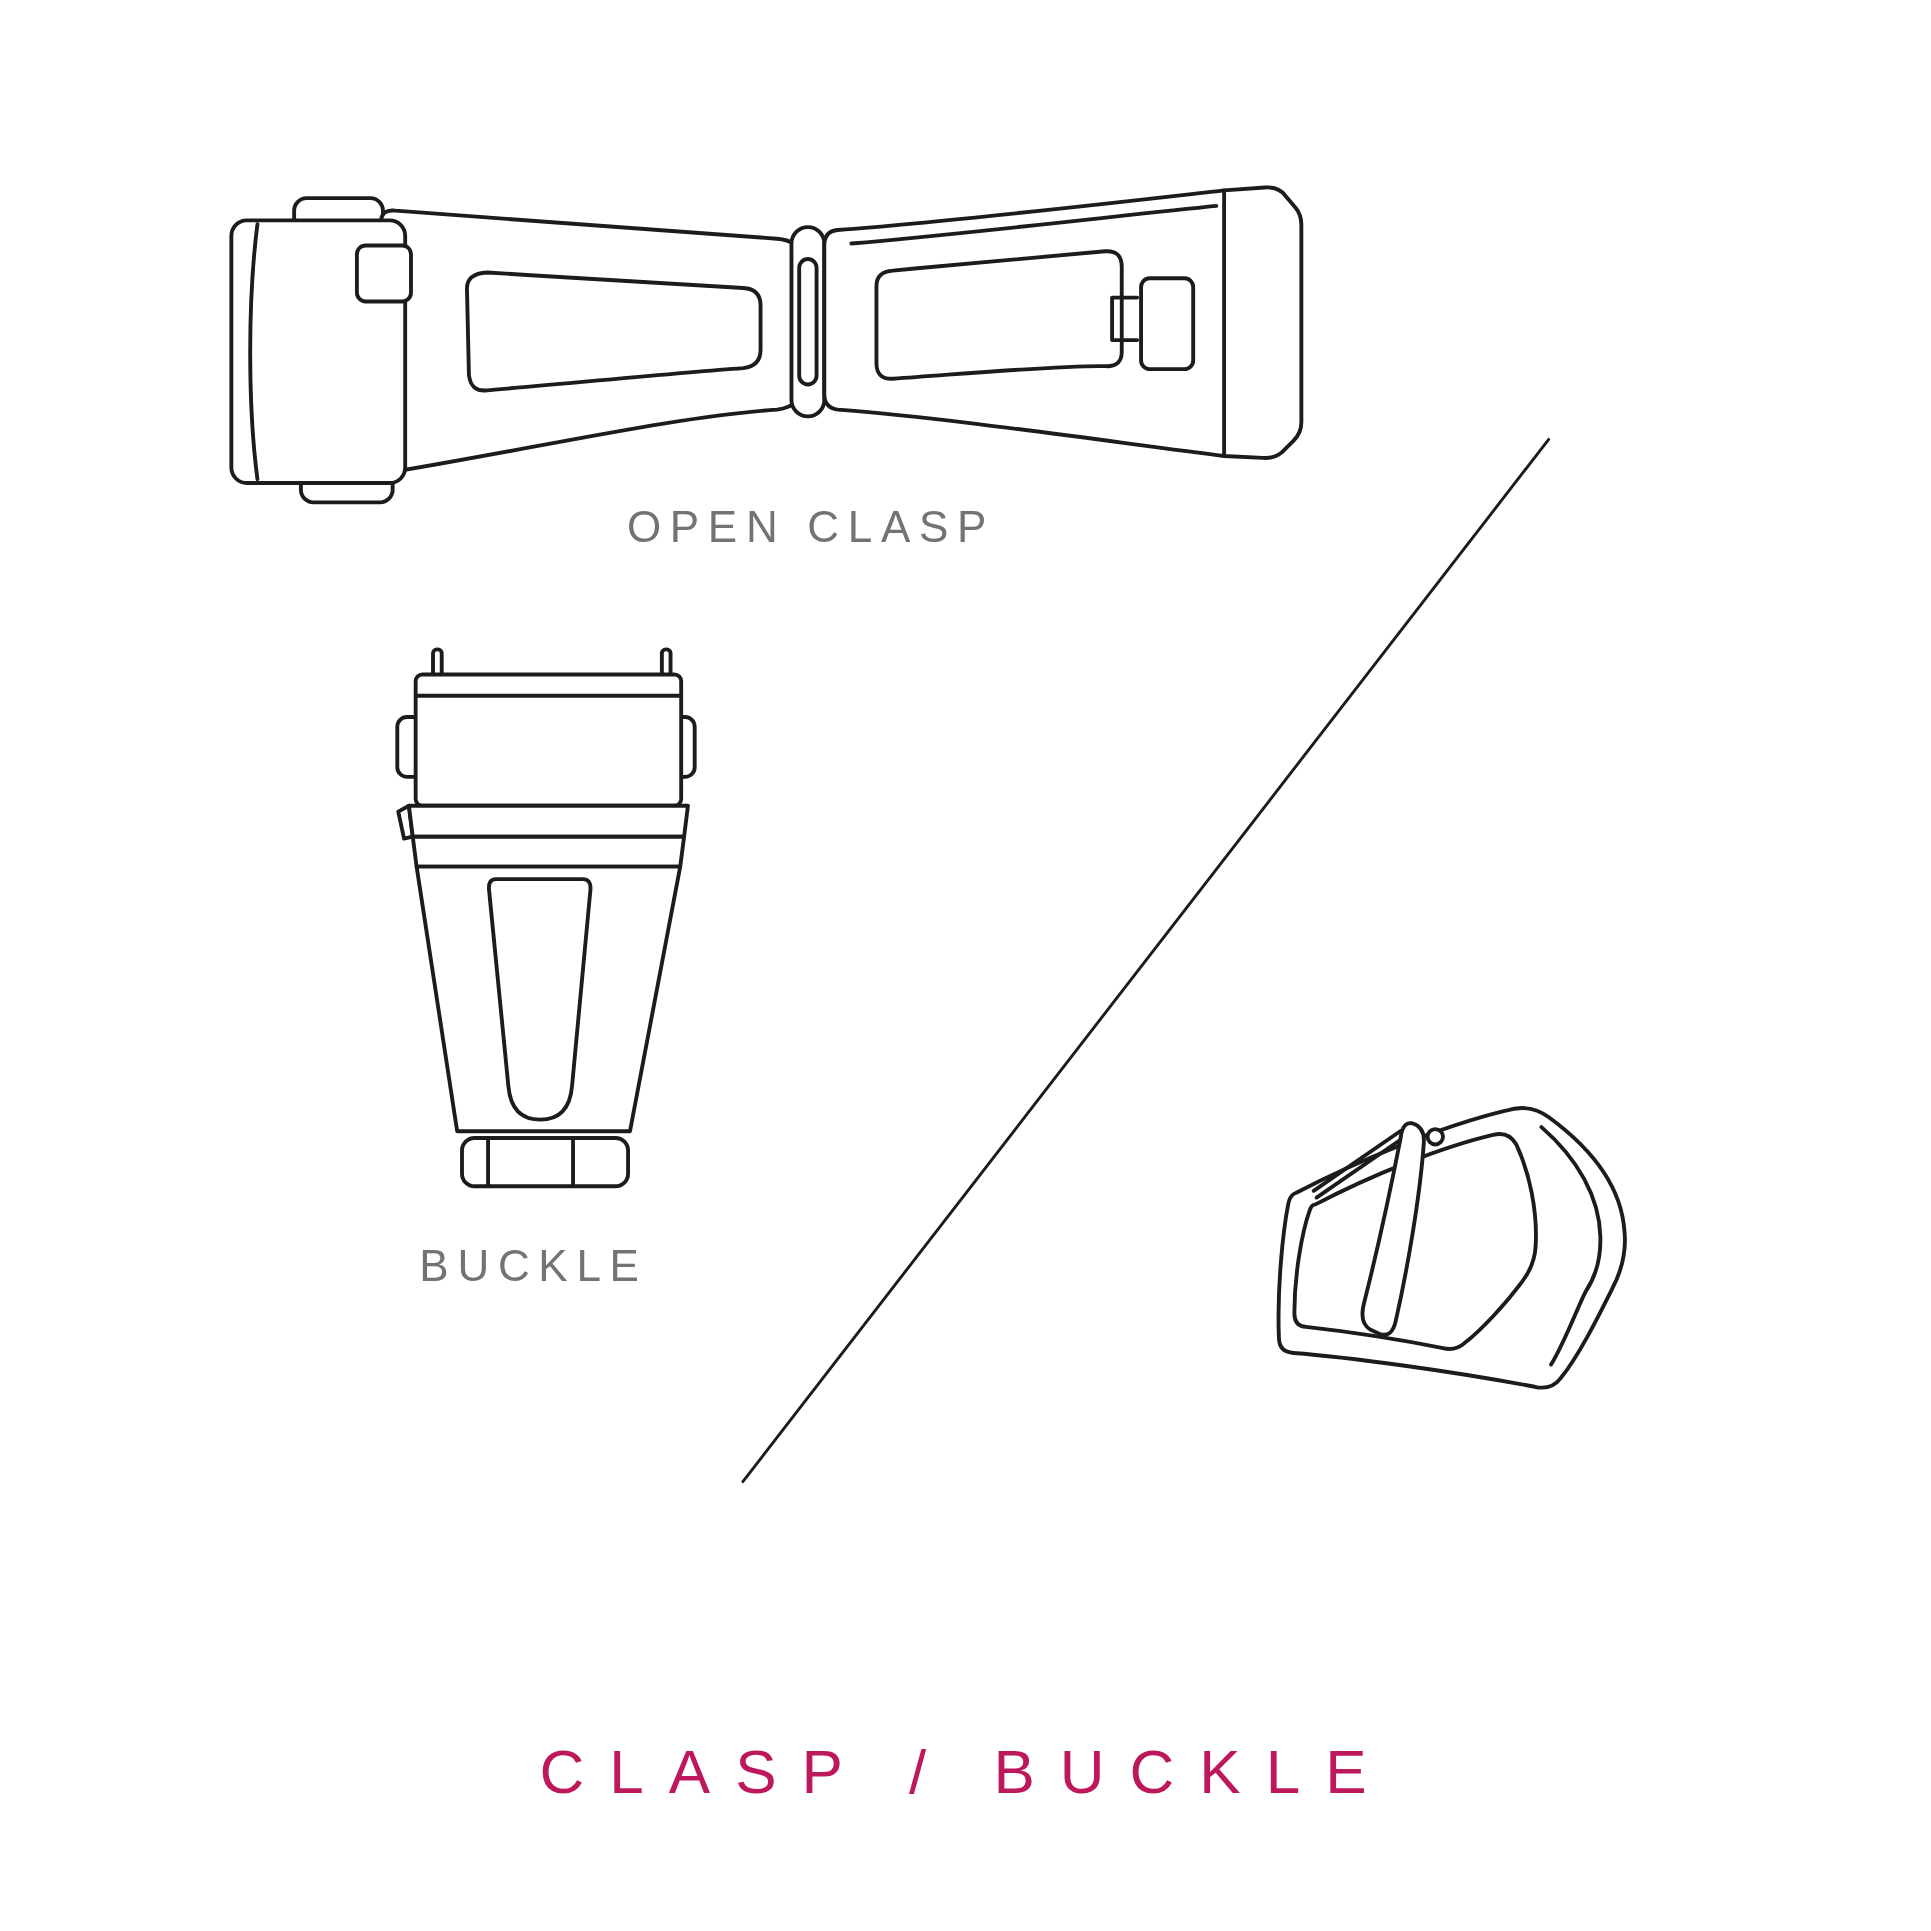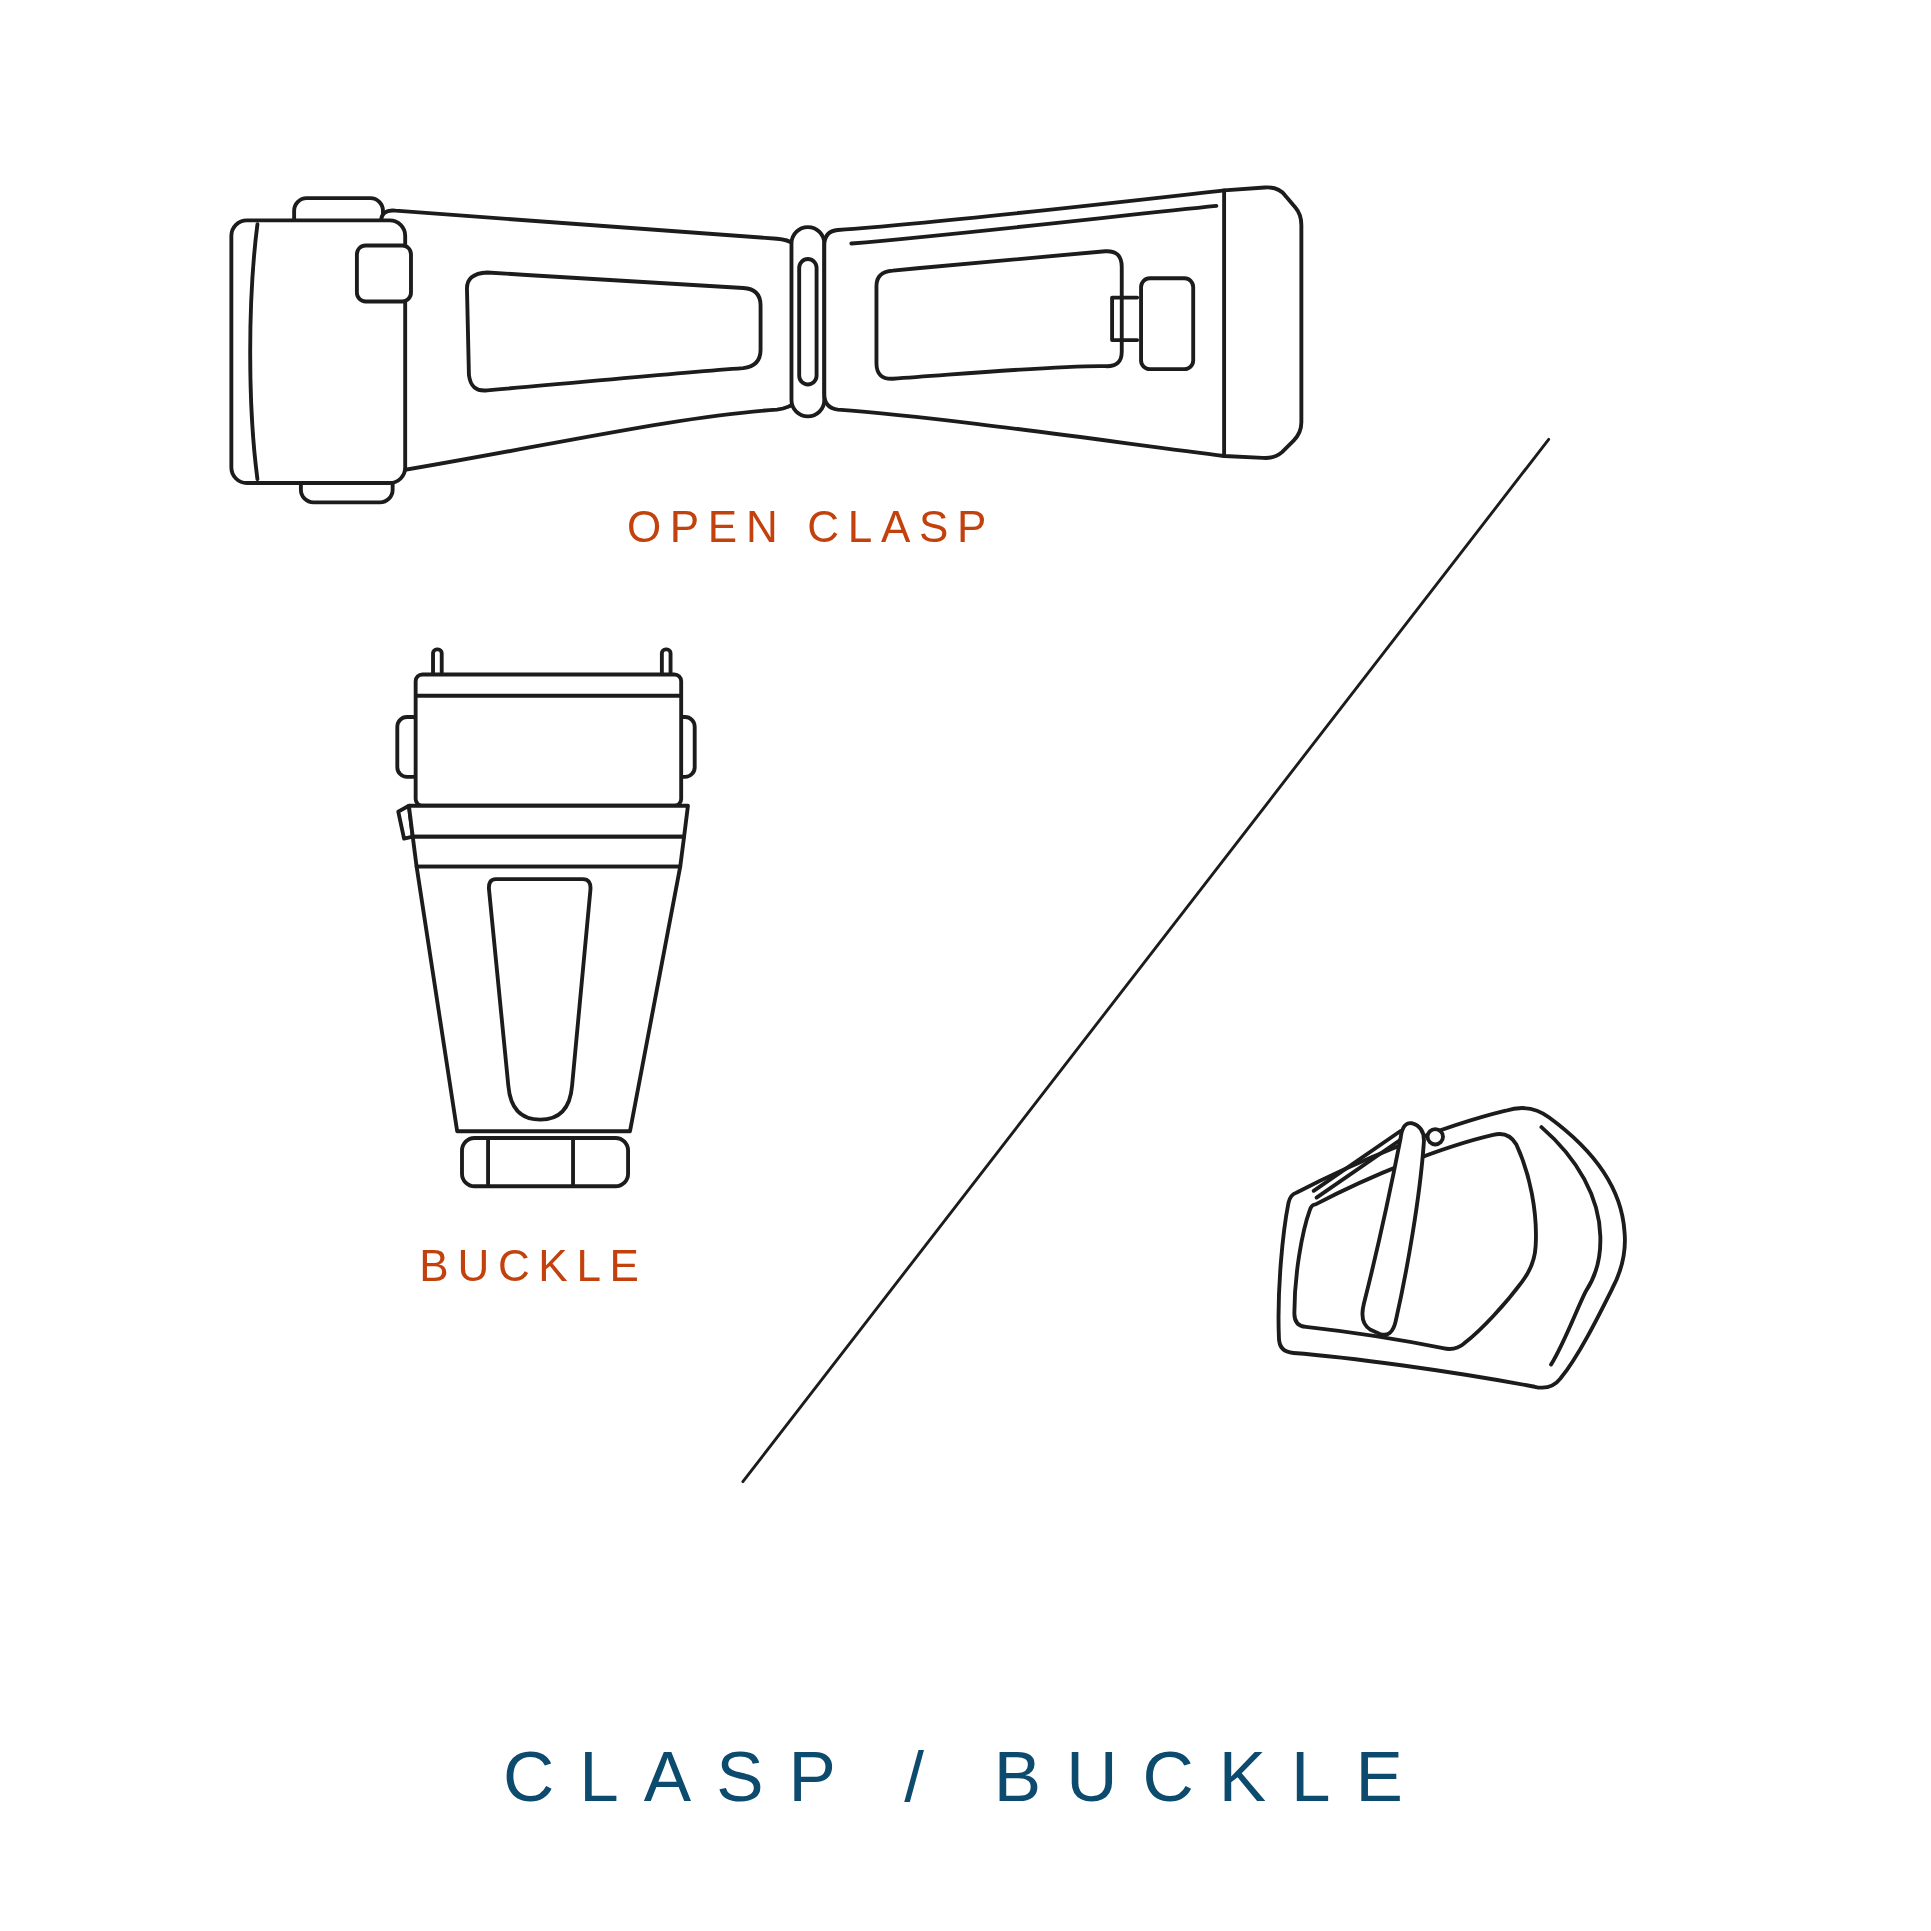--- a/index.html
+++ b/index.html
@@ -20,35 +20,35 @@
     position: absolute;
     display: block;
   }
   .illustration svg { display: block; }
   .caption {
     position: absolute;
     text-align: center;
     font-size: 44px;
     font-weight: 400;
     letter-spacing: 8.7px;
-    color: #c2410c;
+    color: #737373;
     white-space: nowrap;
   }
   #open-clasp-caption { left: 415px; top: 502px; width: 792px; }
   #closed-caption     { left: 244px; top: 1241px; width: 579px; }
   #page-title {
     position: absolute;
     left: 0;
     top: 1736px;
     width: 1931px;
     text-align: center;
-    font-size: 71px;
+    font-size: 62px;
     font-weight: 400;
     letter-spacing: 25px;
-    color: #0c4a6e;
+    color: #be185d;
     white-space: nowrap;
   }
   #divider { position: absolute; left: 574px; top: 420px; }
 </style>
 </head>
 <body>
 
 <div id="canvas">
 
   <figure class="illustration" style="left:212px; top:174px; width:1101px; height:338px; margin:0;">

